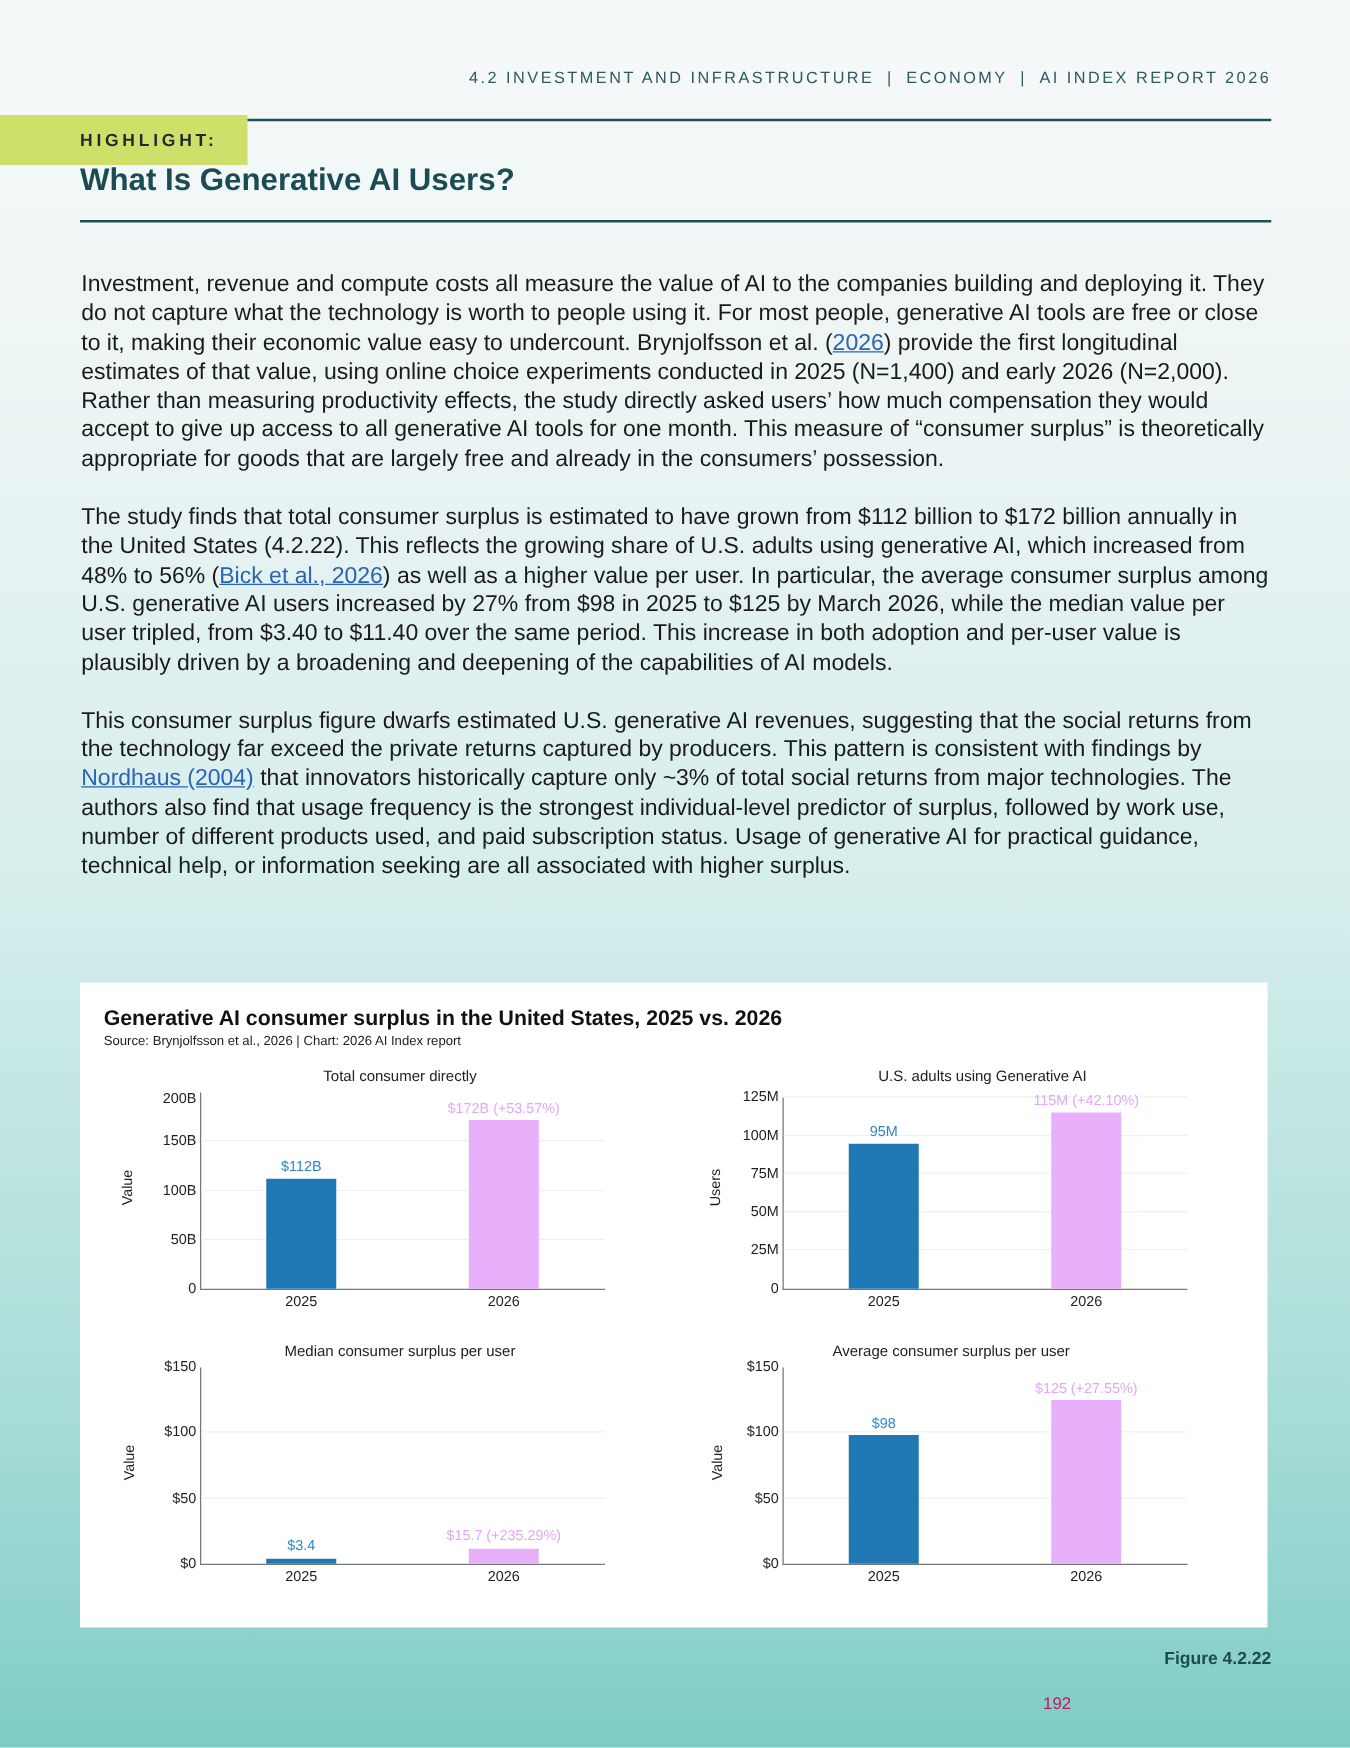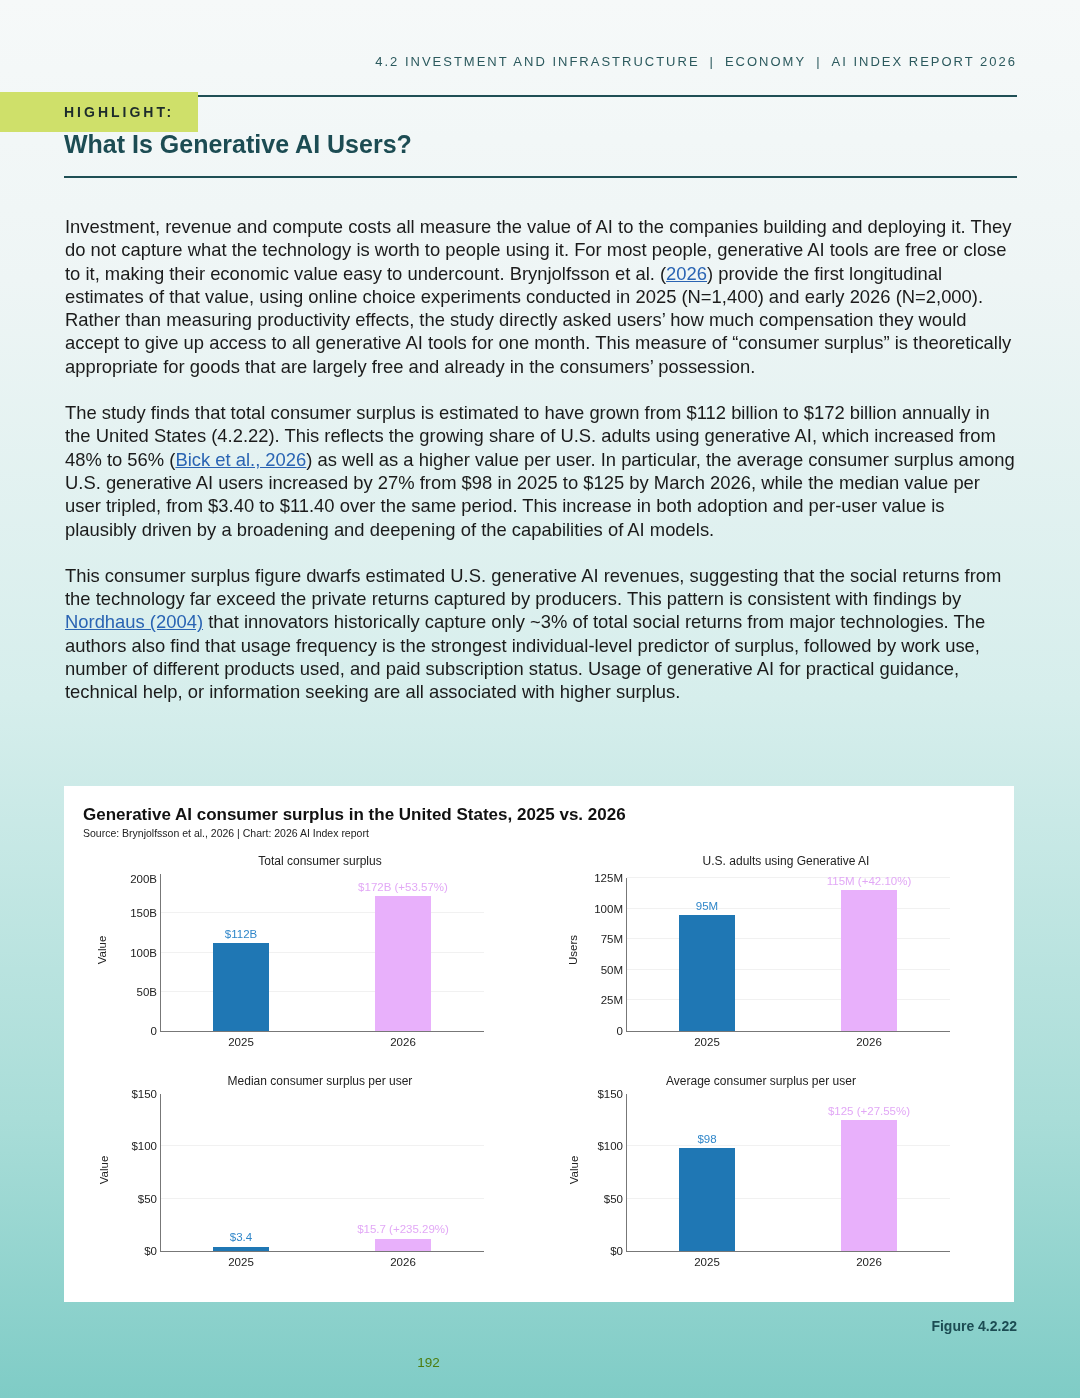--- a/index.html
+++ b/index.html
@@ -67,22 +67,22 @@
   .bar.b2026 { background: #e8b0fb; }
   .bar-label { position: absolute; font-size: 11.5px; text-align: left; white-space: nowrap; transform: translateX(-50%); }
   .bar-label.l2025 { color: #2f86c9; }
   .bar-label.l2026 { color: #e2a8f6; }
   .xtick { position: absolute; top: calc(100% + 5px); font-size: 11.5px; color: #222; transform: translateX(-50%); }
   .figure-label {
     position: absolute; top: 1318px; right: 63px;
     font-size: 14px; font-weight: bold; color: #1c4c53;
   }
   .page-number {
-    position: absolute; top: 1355px; left: 0; width: 857px; text-align: center;
-    font-size: 13.5px; color: #4d7c0f;
+    position: absolute; top: 1355px; left: 0; width: 857px; text-align: right;
+    font-size: 13.5px; color: #be185d;
   }
 </style>
 </head>
 <body>
 
 <div class="header-breadcrumb">
   <span>4.2 INVESTMENT AND INFRASTRUCTURE</span>
   <span class="sep">|</span>
   <span>ECONOMY</span>
   <span class="sep">|</span>
@@ -98,21 +98,21 @@
   <p><span>Investment, revenue and compute costs all measure the value of AI to the companies building and deploying it. They do not capture what the technology is worth to people using it. For most people, generative AI tools are free or close to it, making their economic value easy to undercount. Brynjolfsson et al. (</span><a class="link">2026</a><span>) provide the first longitudinal estimates of that value, using online choice experiments conducted in 2025 (N=1,400) and early 2026 (N=2,000). Rather than measuring productivity effects, the study directly asked users’ how much compensation they would accept to give up access to all generative AI tools for one month. This measure of “consumer surplus” is theoretically appropriate for goods that are largely free and already in the consumers’ possession.</span></p>
   <p><span>The study finds that total consumer surplus is estimated to have grown from $112 billion to $172 billion annually in the United States (4.2.22). This reflects the growing share of U.S. adults using generative AI, which increased from 48% to 56%  (</span><a class="link">Bick et al., 2026</a><span>) as well as a higher value per user. In particular, the average consumer surplus among U.S. generative AI users increased by 27% from $98 in 2025 to $125 by March 2026, while the median value per user tripled, from $3.40 to $11.40 over the same period. This increase in both adoption and per-user value is plausibly driven by a broadening and deepening of the capabilities of AI models.</span></p>
   <p><span>This consumer surplus figure dwarfs estimated U.S. generative AI revenues, suggesting that the social returns from the technology far exceed the private returns captured by producers. This pattern is consistent with findings by  </span><a class="link">Nordhaus (2004)</a><span> that innovators historically capture only ~3% of total social returns from major technologies. The authors also find that usage frequency is the strongest individual-level predictor of surplus, followed by work use, number of different products used, and paid subscription status. Usage of generative AI for practical guidance, technical help, or information seeking are all associated with higher surplus.</span></p>
 </div>
 
 <div class="chart-card">
   <div class="chart-title">Generative AI consumer surplus in the United States, 2025 vs. 2026</div>
   <div class="chart-source">Source: Brynjolfsson et al., 2026 | Chart: 2026 AI Index report</div>
 
   <div class="panel" style="left:30px; top:68px; width:420px; height:200px;">
-    <div class="panel-title" style="left:116px; width:220px; text-align:center;">Total consumer surplus</div>
+    <div class="panel-title" style="left:116px; width:220px; text-align:center;">Total consumer directly</div>
     <div class="ylabel" style="left:-6px; top:90px;">Value</div>
     <div class="plot" style="left:66px; top:20px; width:324px; height:158px;">
       <div class="gridline" style="bottom:25%;"></div>
       <div class="gridline" style="bottom:50%;"></div>
       <div class="gridline" style="bottom:75%;"></div>
       <div class="ytick" style="top:100%;">0</div>
       <div class="ytick" style="top:75%;">50B</div>
       <div class="ytick" style="top:50%;">100B</div>
       <div class="ytick" style="top:25%;">150B</div>
       <div class="ytick" style="top:3%;">200B</div>

